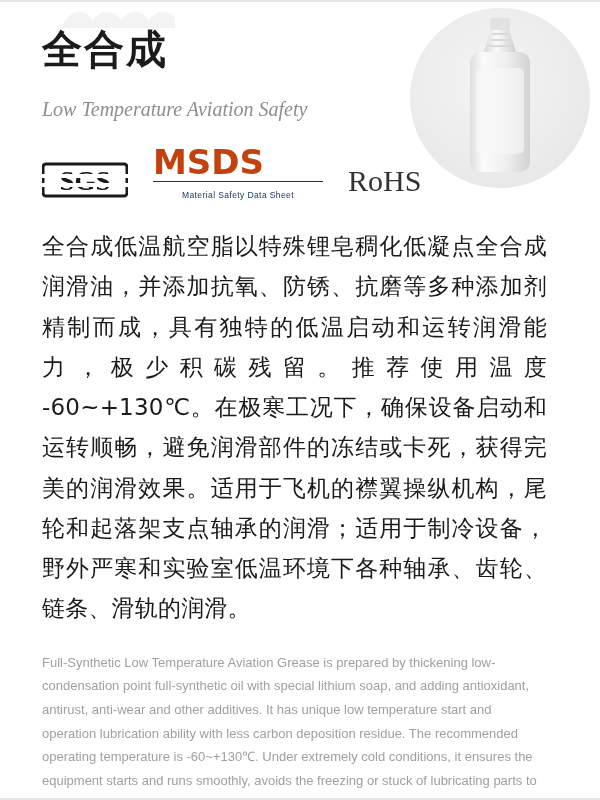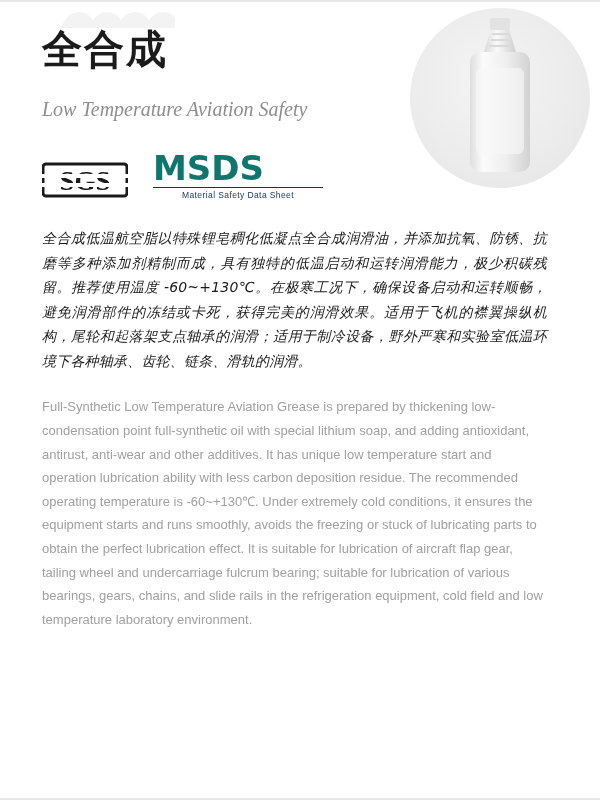--- a/index.html
+++ b/index.html
@@ -113,53 +113,52 @@
     height: 40px;
   }
   .sgs-badge svg { display: block; }
   .msds-badge {
     width: 170px;
   }
   .msds-main {
     font-size: 34px;
     font-weight: bold;
     letter-spacing: 0px;
-    color: #0f766e;
+    color: #c2410c;
     line-height: 1;
     font-family: "DejaVu Sans", "Liberation Sans", sans-serif;
   }
   .msds-sub {
     margin-top: 2px;
     font-size: 8.5px;
     letter-spacing: 0.4px;
     color: #12355f;
     text-align: center;
     border-top: 1px solid #12355f;
-    padding-top: 2px;
+    padding-top: 8px;
     font-family: "Liberation Sans", sans-serif;
   }
   .rohs-badge {
     font-size: 30px;
     color: #333333;
     font-family: "Liberation Serif", serif;
     line-height: 1;
     padding-bottom: 4px;
   }
 
   .desc-cn {
     margin: 0;
     padding-top: 26px;
-    font-size: 14px;
+    font-size: 23px;
     line-height: 1.75;
     color: #1b1b1b;
     text-align: justify;
     font-family: "DejaVu Sans", "Liberation Sans", sans-serif;
     letter-spacing: 0.2px;
     width: 505px;
-    font-style: italic;
   }
 
   .desc-en {
     margin: 0;
     padding-top: 22px;
     font-size: 13px;
     line-height: 1.82;
     color: #a0a0a0;
     text-align: left;
     font-family: "Liberation Sans", sans-serif;
@@ -229,20 +228,21 @@
           <rect x="0" y="14" width="86" height="4" fill="#ffffff"></rect>
           <rect x="0" y="23" width="86" height="4" fill="#ffffff"></rect>
         </svg>
       </div>
 
       <div class="msds-badge">
         <div class="msds-main">MSDS</div>
         <div class="msds-sub">Material Safety Data Sheet</div>
       </div>
 
+      <div class="rohs-badge">RoHS</div>
 
     </div>
 
     <p class="desc-cn">全合成低温航空脂以特殊锂皂稠化低凝点全合成润滑油，并添加抗氧、防锈、抗磨等多种添加剂精制而成，具有独特的低温启动和运转润滑能力，极少积碳残留。推荐使用温度 -60~+130℃。在极寒工况下，确保设备启动和运转顺畅，避免润滑部件的冻结或卡死，获得完美的润滑效果。适用于飞机的襟翼操纵机构，尾轮和起落架支点轴承的润滑；适用于制冷设备，野外严寒和实验室低温环境下各种轴承、齿轮、链条、滑轨的润滑。</p>
 
     <p class="desc-en">Full-Synthetic Low Temperature Aviation Grease is prepared by thickening low-condensation point full-synthetic oil with special lithium soap, and adding antioxidant, antirust, anti-wear and other additives. It has unique low temperature start and operation lubrication ability with less carbon deposition residue. The recommended operating temperature is -60~+130℃. Under extremely cold conditions, it ensures the equipment starts and runs smoothly, avoids the freezing or stuck of lubricating parts to obtain the perfect lubrication effect. It is suitable for lubrication of aircraft flap gear, tailing wheel and undercarriage fulcrum bearing; suitable for lubrication of various bearings, gears, chains, and slide rails in the refrigeration equipment, cold field and low temperature laboratory environment.</p>
 
   </div>
 </div>
 

